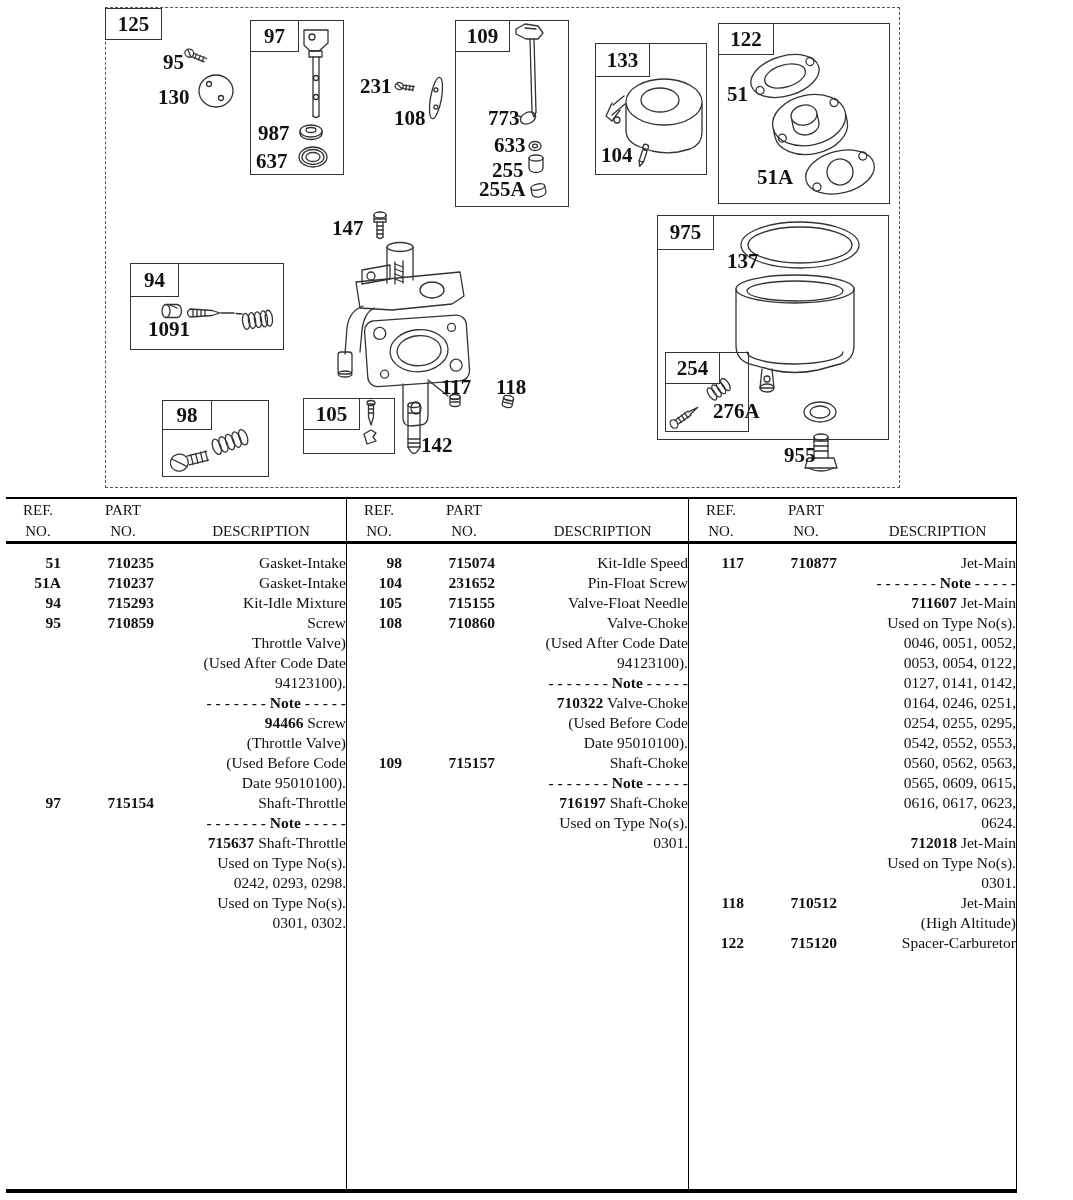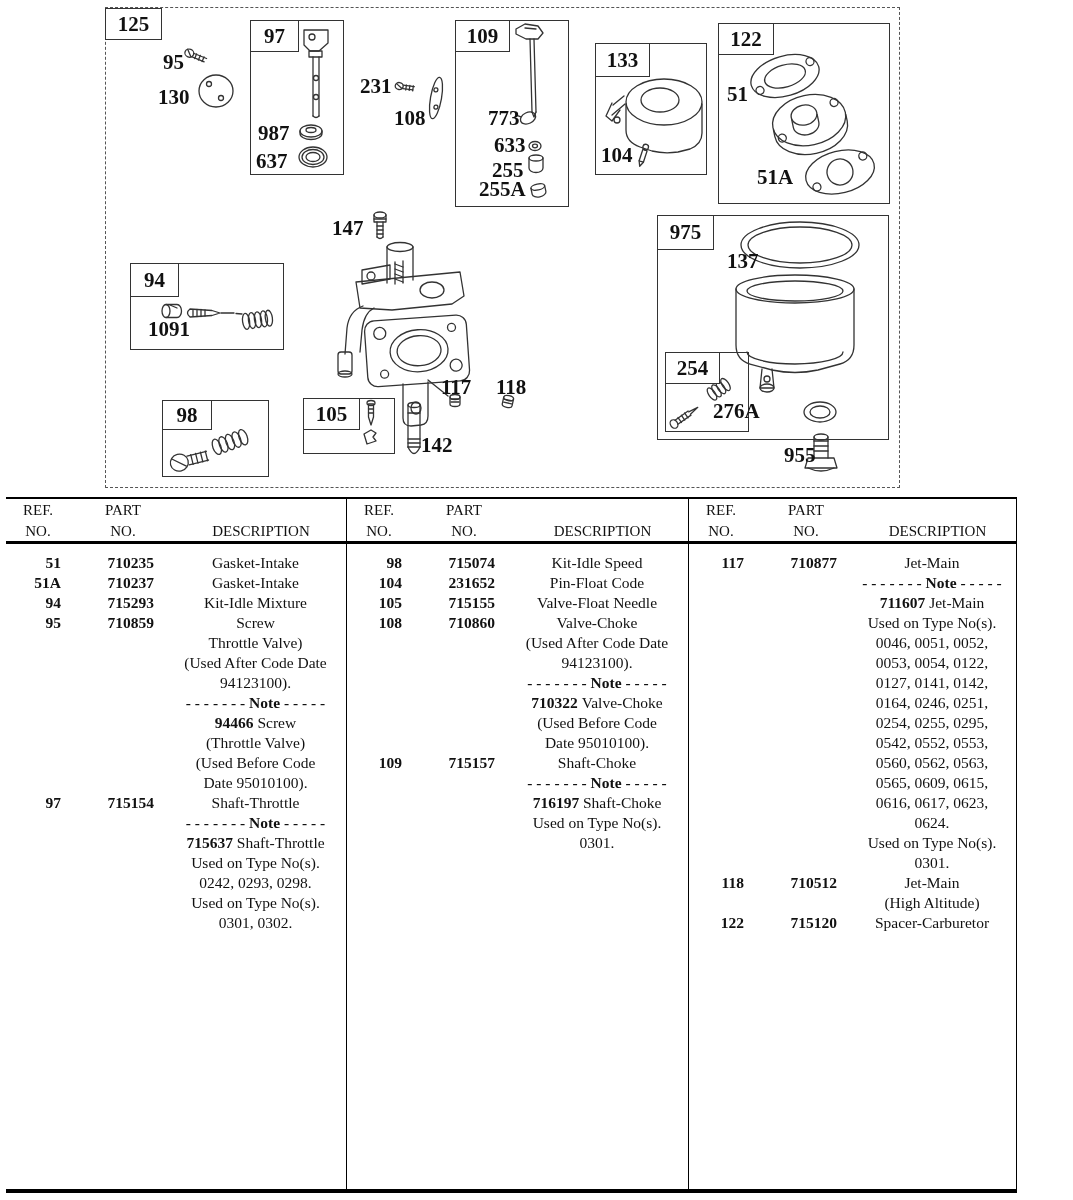--- a/index.html
+++ b/index.html
@@ -53,21 +53,21 @@
   .tcol + .tcol{border-left:1.5px solid #000;}
   .thead{height:45px;border-bottom:3px solid #000;box-sizing:border-box;
          display:grid;grid-template-columns:64px 90px 1fr;column-gap:8px;
          grid-template-rows:21px 20px;padding-top:3px;font-size:15px;}
   .thead span{text-align:center;}
   .tbody{padding-top:9px;font-size:15.5px;}
   .trow{display:grid;grid-template-columns:55px 82px 1fr;column-gap:11px;
         line-height:20px;}
   .c-ref{text-align:right;font-weight:700;}
   .c-part{text-align:right;font-weight:700;}
-  .c-desc{text-align:center;white-space:nowrap;}
+  .c-desc{text-align:right;white-space:nowrap;}
   .bseg{font-weight:700;}
 </style>
 </head>
 <body>
 
 <div id="page">
 
   <div id="diagram">
     <div class="dash-border"></div>
 
@@ -480,21 +480,21 @@
       </div>
       <div class="tbody">
           <div class="trow">
             <span class="c-ref">98</span>
             <span class="c-part">715074</span>
             <span class="c-desc"><span>Kit-Idle Speed</span></span>
           </div>
           <div class="trow">
             <span class="c-ref">104</span>
             <span class="c-part">231652</span>
-            <span class="c-desc"><span>Pin-Float Code</span></span>
+            <span class="c-desc"><span>Pin-Float Screw</span></span>
           </div>
           <div class="trow">
             <span class="c-ref">105</span>
             <span class="c-part">715155</span>
             <span class="c-desc"><span>Valve-Float Needle</span></span>
           </div>
           <div class="trow">
             <span class="c-ref">108</span>
             <span class="c-part">710860</span>
             <span class="c-desc"><span>Valve-Choke</span></span>
@@ -632,20 +632,25 @@
             <span class="c-desc"><span>0616, 0617, 0623,</span></span>
           </div>
           <div class="trow">
             <span class="c-ref"></span>
             <span class="c-part"></span>
             <span class="c-desc"><span>0624.</span></span>
           </div>
           <div class="trow">
             <span class="c-ref"></span>
             <span class="c-part"></span>
+            <span class="c-desc"><span class="bseg">712018 </span><span>Jet-Main</span></span>
+          </div>
+          <div class="trow">
+            <span class="c-ref"></span>
+            <span class="c-part"></span>
             <span class="c-desc"><span>Used on Type No(s).</span></span>
           </div>
           <div class="trow">
             <span class="c-ref"></span>
             <span class="c-part"></span>
             <span class="c-desc"><span>0301.</span></span>
           </div>
           <div class="trow">
             <span class="c-ref">118</span>
             <span class="c-part">710512</span>

